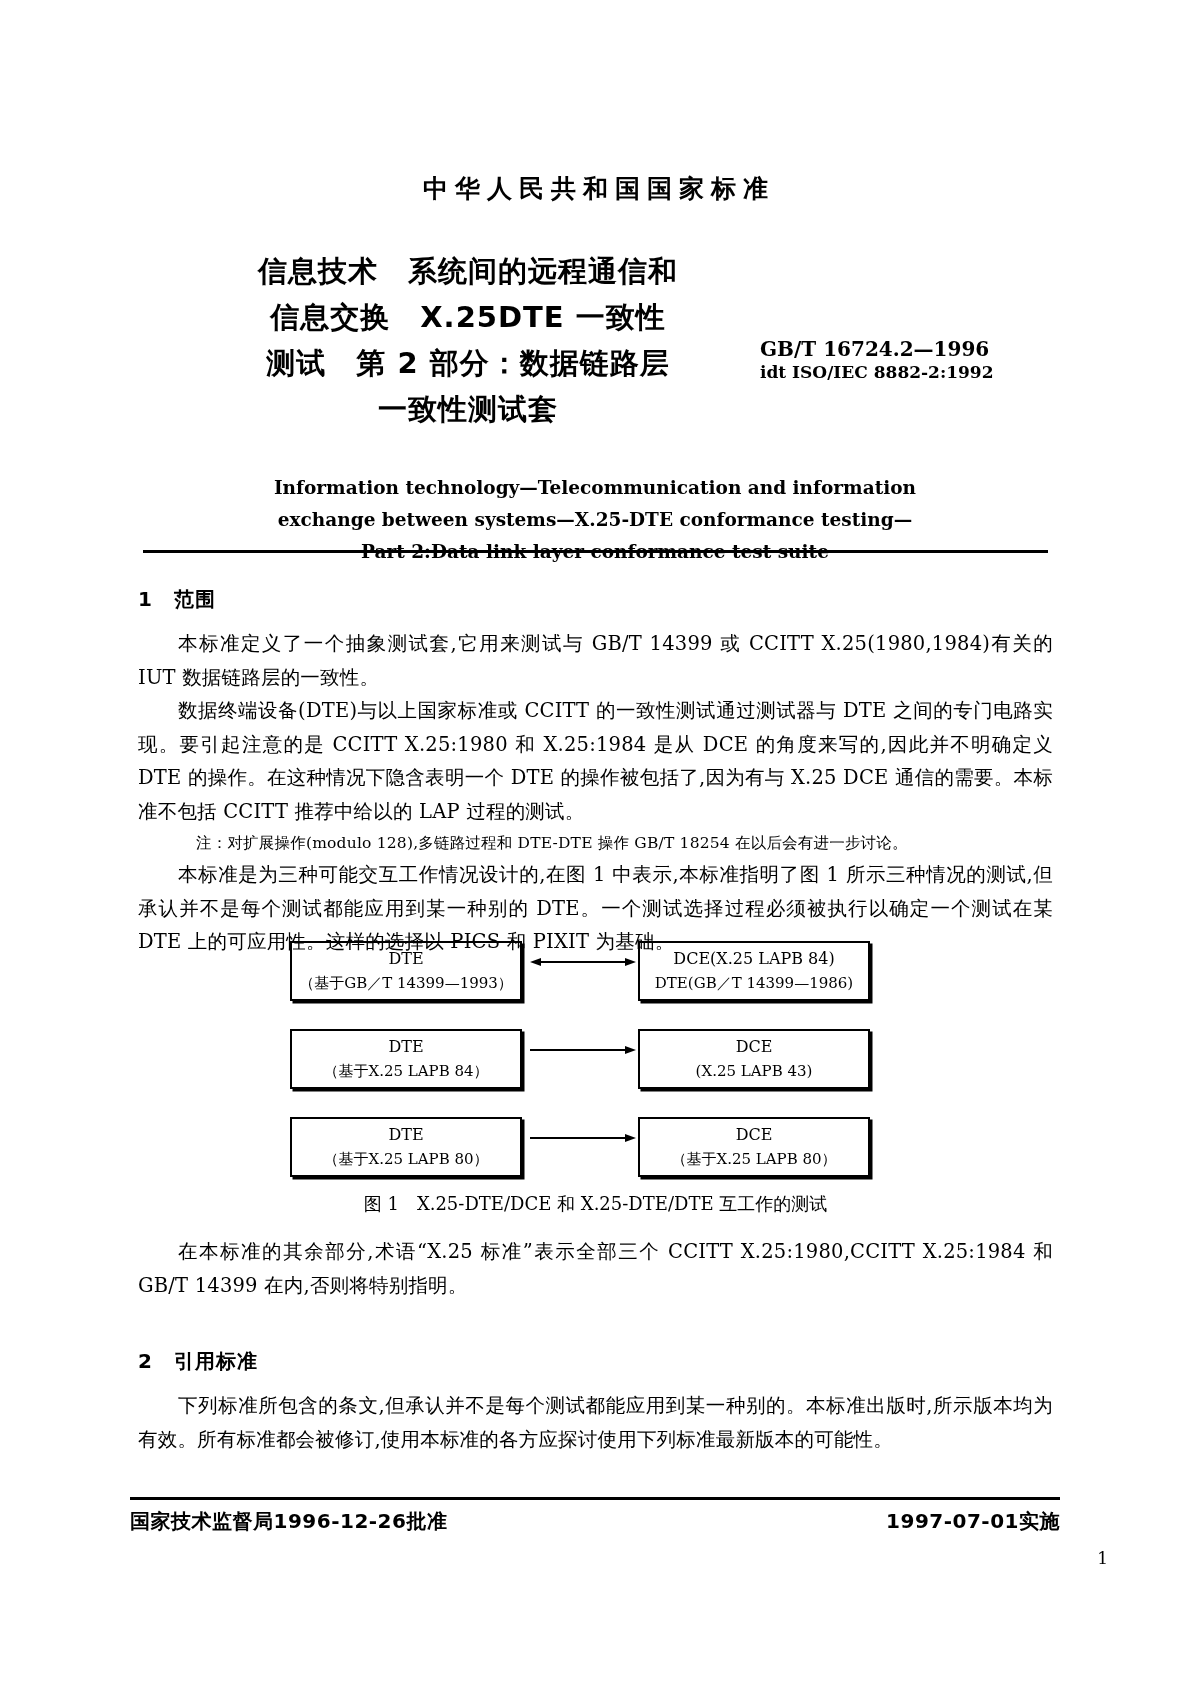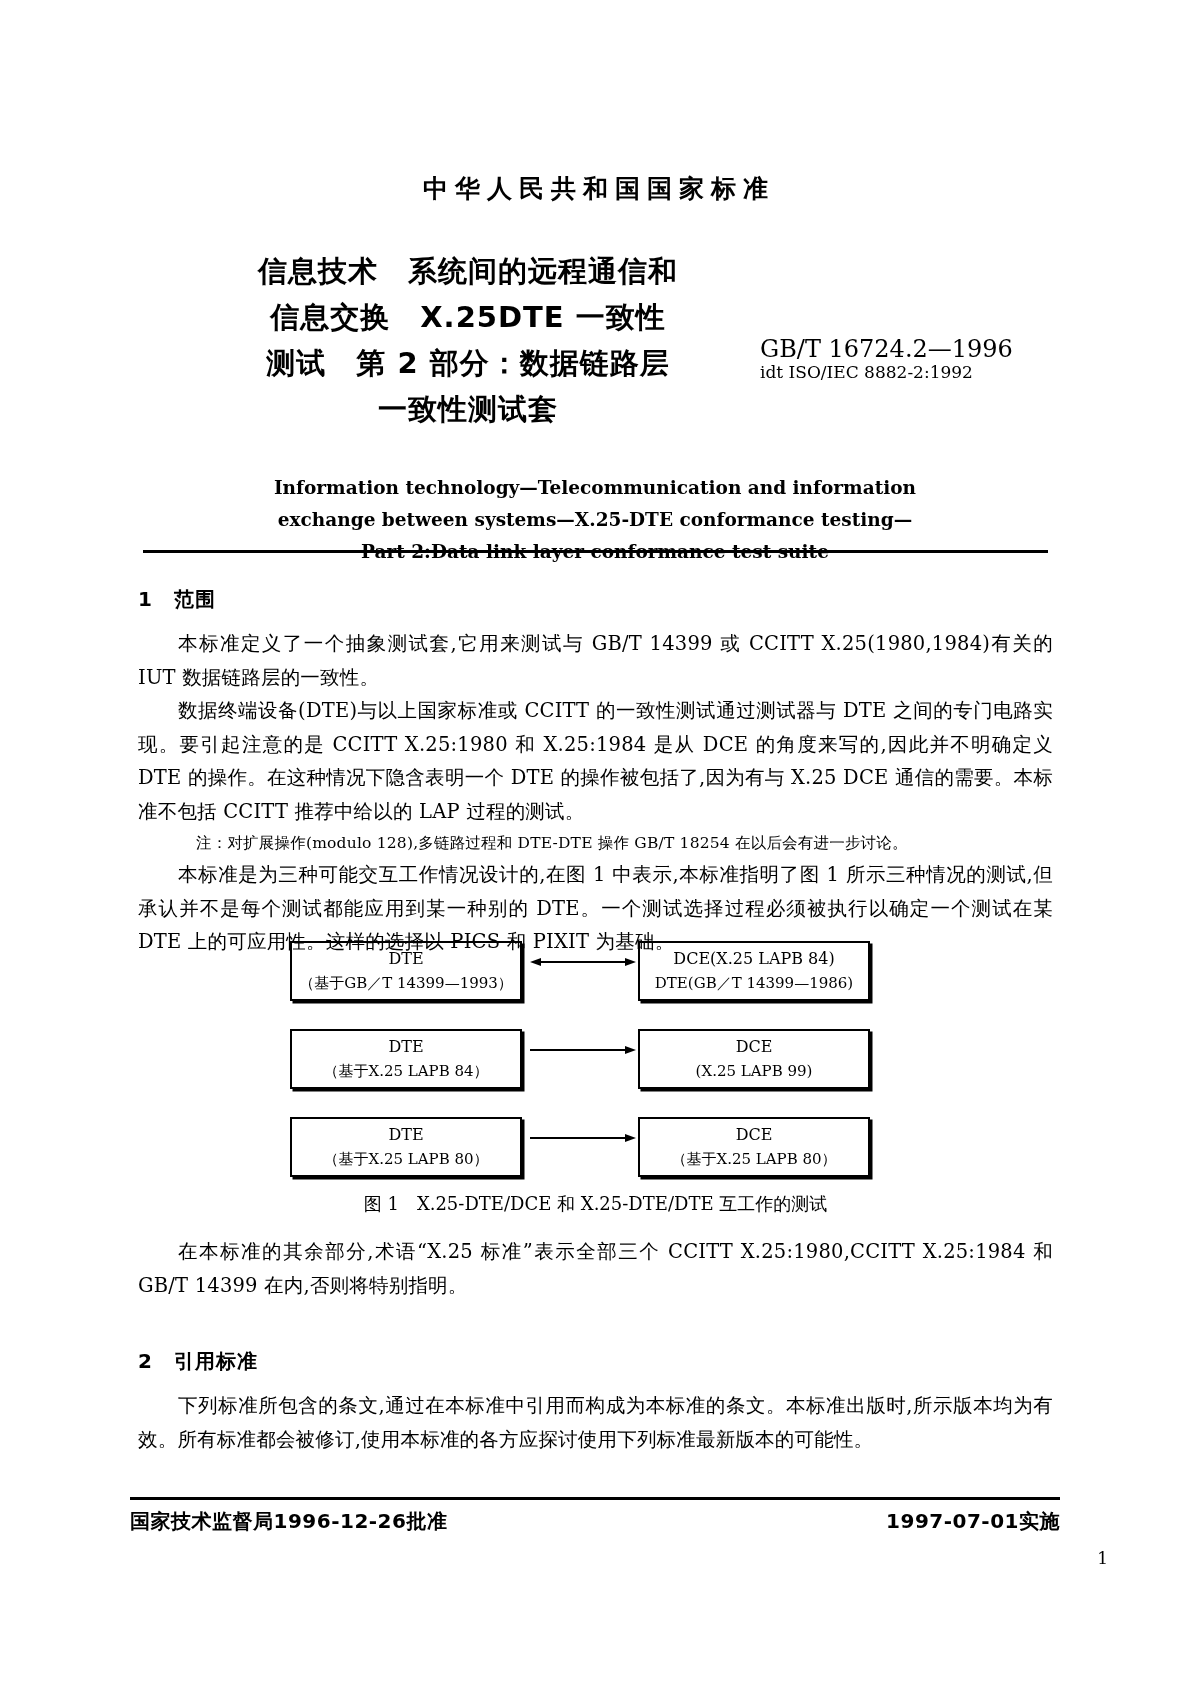--- a/index.html
+++ b/index.html
@@ -55,28 +55,28 @@
 
   .std-number {
     position: absolute;
     left: 760px;
     top: 337px;
     width: 300px;
     text-align: left;
   }
   .std-number .gb {
     font-family: "DejaVu Serif", "Liberation Serif", serif;
-    font-weight: normal;
-    font-size: 24px;
+    font-weight: bold;
+    font-size: 20px;
     line-height: 24px;
     white-space: pre;
   }
   .std-number .idt {
     font-family: "DejaVu Serif", "Liberation Serif", serif;
-    font-weight: normal;
+    font-weight: bold;
     font-size: 17px;
     line-height: 22px;
     white-space: pre;
   }
 
   .eng-title {
     position: absolute;
     left: 130px;
     top: 432px;
     width: 930px;
@@ -307,21 +307,21 @@
       <div class="fig-box left">
         <div class="l1">DTE</div>
         <div class="l2">（基于X.25 LAPB 84）</div>
       </div>
       <svg class="fig-arrow" viewBox="0 0 106 12">
         <line x1="0" y1="6" x2="96" y2="6" stroke="#000" stroke-width="2"></line>
         <polygon points="106,6 95,2 95,10" fill="#000"></polygon>
       </svg>
       <div class="fig-box right">
         <div class="l1">DCE</div>
-        <div class="l2">(X.25 LAPB 99)</div>
+        <div class="l2">(X.25 LAPB 43)</div>
       </div>
     </div>
 
     <div class="fig-row">
       <div class="fig-box left">
         <div class="l1">DTE</div>
         <div class="l2">（基于X.25 LAPB 80）</div>
       </div>
       <svg class="fig-arrow" viewBox="0 0 106 12">
         <line x1="0" y1="6" x2="96" y2="6" stroke="#000" stroke-width="2"></line>
@@ -335,21 +335,21 @@
 
     <div class="fig-caption">图 1　X.25-DTE/DCE 和 X.25-DTE/DTE 互工作的测试</div>
   </div>
 
   <div class="after-figure">
     <p class="para">在本标准的其余部分,术语“X.25 标准”表示全部三个 CCITT X.25:1980,CCITT X.25:1984 和 GB/T 14399 在内,否则将特别指明。</p>
   </div>
 
   <div class="sec2-area">
     <h2 class="sec sec-2">2　引用标准</h2>
-    <p class="para">下列标准所包含的条文,通过在本标准中引用而构成为本标准的条文。本标准出版时,所示版本均为有效。所有标准都会被修订,使用本标准的各方应探讨使用下列标准最新版本的可能性。</p>
+    <p class="para">下列标准所包含的条文,但承认并不是每个测试都能应用到某一种别的。本标准出版时,所示版本均为有效。所有标准都会被修订,使用本标准的各方应探讨使用下列标准最新版本的可能性。</p>
   </div>
 
   <div class="rule-bottom"></div>
   <div class="footer">
     <div class="footer-left">国家技术监督局1996-12-26批准</div>
     <div class="footer-right">1997-07-01实施</div>
   </div>
   <div class="page-number">1</div>
 
 </div>

